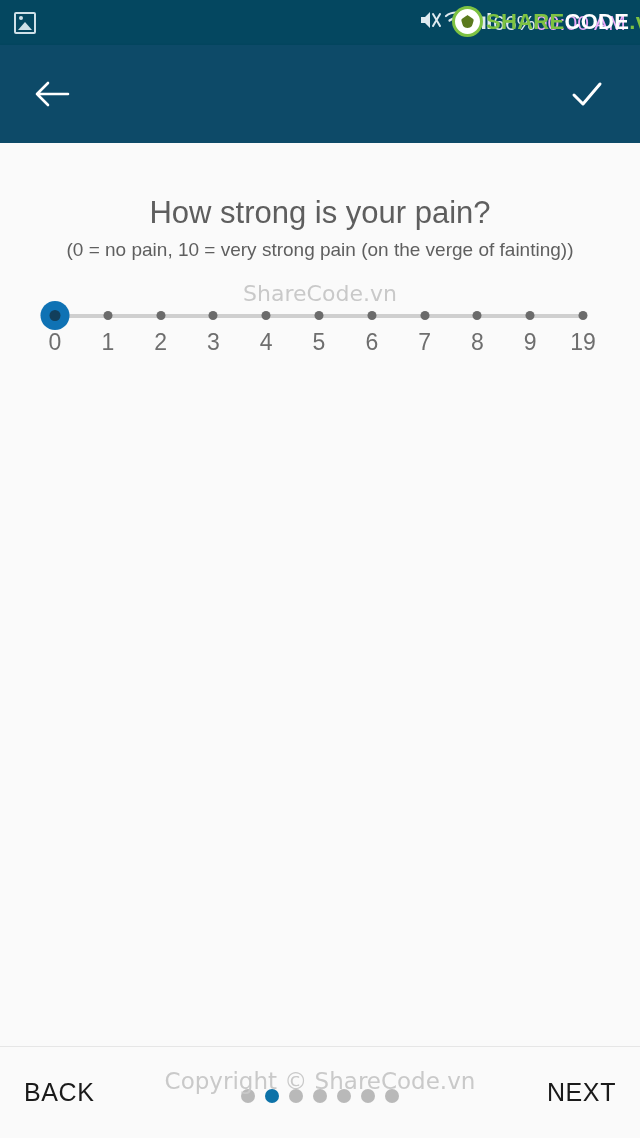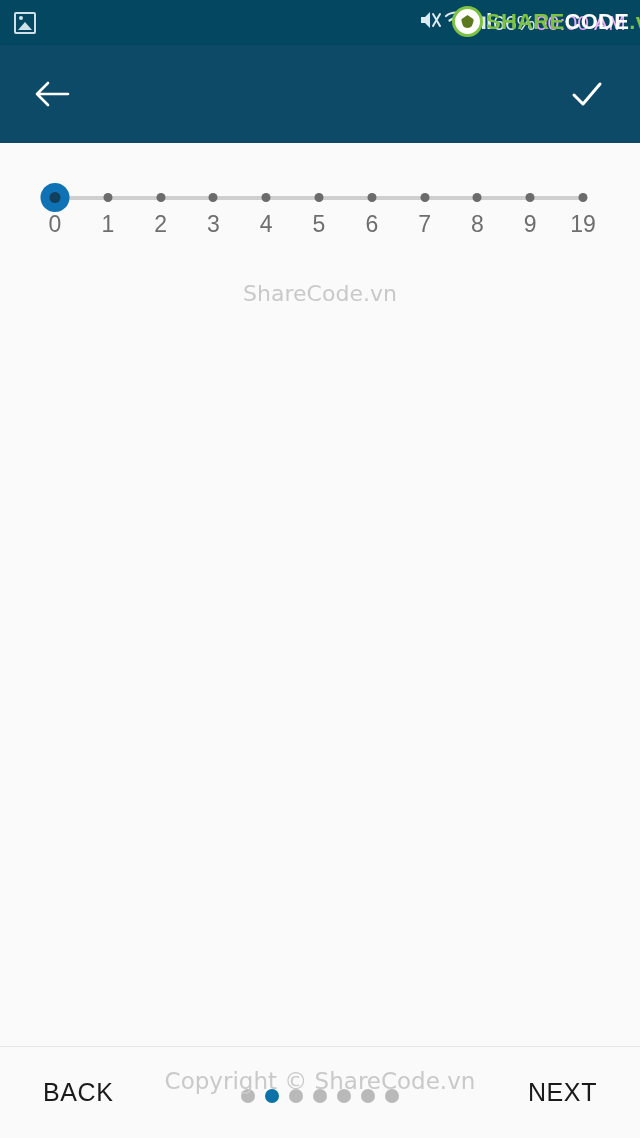--- a/index.html
+++ b/index.html
@@ -130,21 +130,21 @@
     position:absolute; left:0; top:281px; width:640px;
     text-align:center; font-size:22px; color:#c9c9c9;
     z-index:6; pointer-events:none;
     font-family:"DejaVu Sans", sans-serif;
   }
 
   
   .bottom-bar{
     position:absolute; left:0; bottom:0; width:640px; height:92px;
     background:#fafafa; border-top:1px solid #e6e6e6;
-    display:flex; align-items:center; padding:0 43px;
+    display:flex; align-items:center; padding:0 24px;
   }
   .nav-btn{
     font-size:25px; font-weight:400; color:#1a1a1a;
     letter-spacing:.6px; cursor:pointer; background:none;border:none;
     font-family:"Liberation Sans", sans-serif;
   }
   .dots{
     position:absolute; left:0; width:640px; top:42px;
     display:flex; justify-content:center; gap:10px;
   }
@@ -205,20 +205,22 @@
     </svg>
   </div>
   <div class="check-btn">
     <svg width="34" height="30" viewBox="0 0 34 30">
       <path d="M4 16l9 9L30 5" stroke="#ffffff" stroke-width="3" fill="none" stroke-linecap="round" stroke-linejoin="round"></path>
     </svg>
   </div>
 </div>
 
 <div class="content">
+  <div class="question">How strong is your pain?</div>
+  <div class="hint">(0 = no pain, 10 = very strong pain (on the verge of fainting))</div>
 
   <div class="slider-wrap">
     <div class="track" style="background: rgb(207, 207, 207);"></div>
     <div id="ticks">
         <div class="tick" style="left: 55px;"></div>
         <div class="tick-label" style="left: 55px;">0</div>
         <div class="tick" style="left: 107.8px;"></div>
         <div class="tick-label" style="left: 107.8px;">1</div>
         <div class="tick" style="left: 160.6px;"></div>
         <div class="tick-label" style="left: 160.6px;">2</div>

